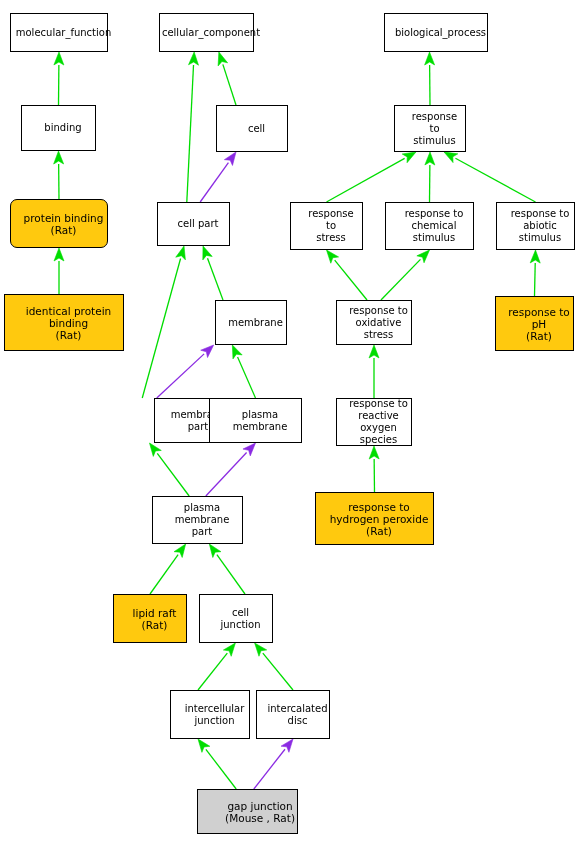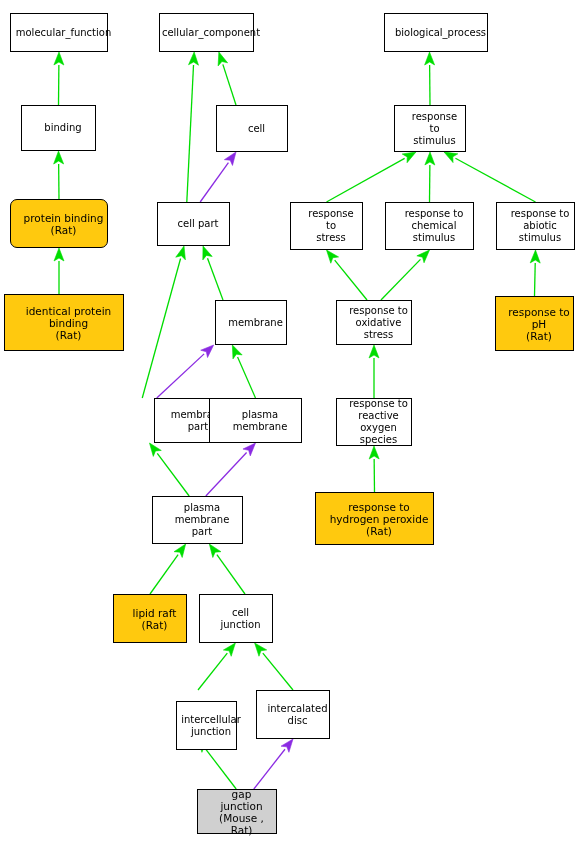--- a/index.html
+++ b/index.html
@@ -203,29 +203,29 @@
         <span class="lbl">plasma membrane
 part</span>
       </div>
       <div class="node term-yellow annotated" style="left: 113px; top: 594px; width: 74px; height: 49px;">
         <span class="lbl">lipid raft
 (Rat)</span>
       </div>
       <div class="node term-white" style="left: 199px; top: 594px; width: 74px; height: 49px;">
         <span class="lbl">cell junction</span>
       </div>
-      <div class="node term-white" style="left: 176px; top: 690px; width: 61px; height: 49px; margin-top: 11px;">
+      <div class="node term-white" style="left: 170px; top: 690px; width: 80px; height: 49px;">
         <span class="lbl">intercellular
 junction</span>
       </div>
       <div class="node term-white" style="left: 256px; top: 690px; width: 74px; height: 49px;">
         <span class="lbl">intercalated
 disc</span>
       </div>
-      <div class="node term-gray annotated" style="left: 197px; top: 789px; width: 80px; height: 45px;">
+      <div class="node term-gray annotated" style="left: 197px; top: 789px; width: 101px; height: 45px; justify-content: flex-end;">
         <span class="lbl">gap junction
 (Mouse , Rat)</span>
       </div>
       <div class="node term-white" style="left: 384px; top: 13px; width: 104px; height: 39px;">
         <span class="lbl">biological_process</span>
       </div>
       <div class="node term-white" style="left: 394px; top: 105px; width: 72px; height: 47px;">
         <span class="lbl">response to
 stimulus</span>
       </div>

